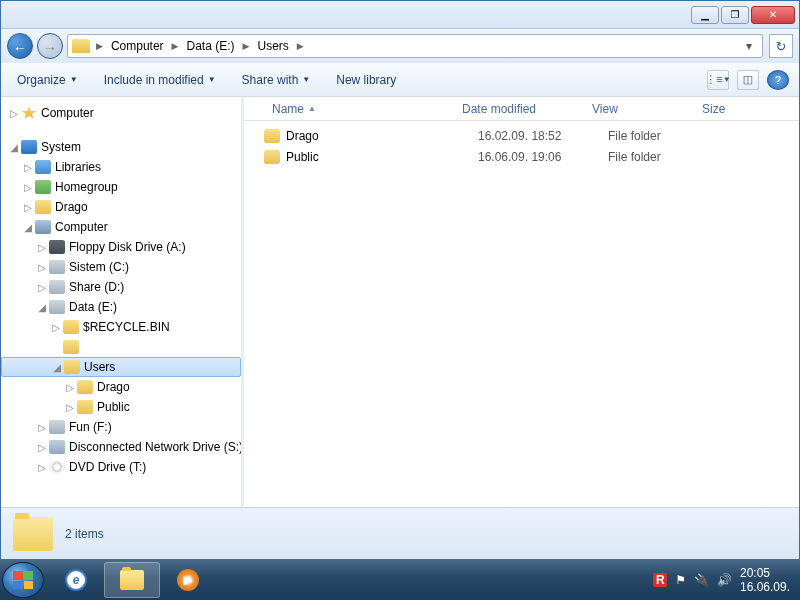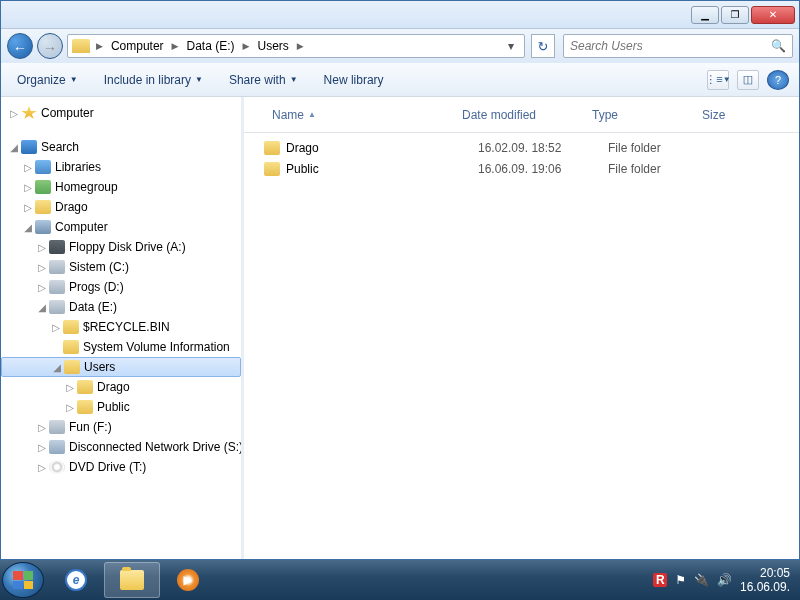--- a/index.html
+++ b/index.html
@@ -41,21 +41,21 @@
 .nicon.lib{background:linear-gradient(#78b8f0,#4888c8)}
 .nicon.home{background:linear-gradient(#88c878,#58a858)}
 .nicon.user{background:linear-gradient(#f8e088,#e8c050)}
 .nicon.comp{background:linear-gradient(#b0c8e0,#7090b0)}
 .nicon.drive{background:linear-gradient(#d0d8e0,#a0b0c0);border-radius:2px}
 .nicon.floppy{background:linear-gradient(#606870,#404850)}
 .nicon.net{background:linear-gradient(#c0d0e0,#90a8c0)}
 .nicon.dvd{background:radial-gradient(circle,#fff 20%,#d0d0d0 40%,#fff 60%,#d0d0d0 80%);border-radius:50%}
 .splitter{width:3px;background:#e8eef6;cursor:col-resize}
 .list{flex:1;background:#fff;display:flex;flex-direction:column}
-.cols{height:36px;display:flex;align-items:center;border-bottom:1px solid #e0e4e8;padding-left:20px}
+.cols{height:24px;display:flex;align-items:center;border-bottom:1px solid #e0e4e8;padding-left:20px}
 .col{color:#4a6a9a;padding:0 8px;cursor:pointer;display:flex;align-items:center;gap:4px}
 .col.name{width:190px}
 .col.date{width:130px}
 .col.type{width:110px}
 .col.size{width:70px}
 .sortarr{font-size:8px;color:#6a8ab8}
 .rows{flex:1;padding:4px 0}
 .row{display:flex;align-items:center;height:21px;padding-left:20px;cursor:pointer}
 .rico{width:16px;height:14px;background:linear-gradient(#f8e088,#e8c050);border-radius:2px;margin-right:6px}
 .rname{width:184px}
@@ -74,21 +74,21 @@
 .winlogo span:nth-child(4){background:#f0c030}
 .tbitem{width:56px;height:36px;display:flex;align-items:center;justify-content:center;cursor:pointer;border-radius:3px}
 .tbitem.active{background:rgba(255,255,255,.18);border:1px solid rgba(255,255,255,.3)}
 .ieico{width:22px;height:22px;border-radius:50%;border:2px solid #3878c8;background:#fff;position:relative;display:flex;align-items:center;justify-content:center;color:#3878c8;font-weight:bold;font-style:italic}
 .expico{width:24px;height:20px;background:linear-gradient(#fce8a0,#f0c850);border-radius:2px;position:relative}
 .expico::before{content:"";position:absolute;top:-3px;left:2px;width:9px;height:4px;background:#f0c850;border-radius:2px 2px 0 0}
 .wmpico{width:22px;height:22px;border-radius:50%;background:radial-gradient(circle,#fff 15%,#f09030 40%,#d06810);display:flex;align-items:center;justify-content:center;color:#fff}
 .tray{margin-left:auto;display:flex;align-items:center;gap:8px;padding:0 8px;color:#fff}
 .tray .ti{cursor:pointer;font-size:12px}
 .avira{width:14px;height:14px;background:#d83030;border-radius:2px;display:flex;align-items:center;justify-content:center;color:#fff;font-size:9px;font-weight:bold}
-.clock{text-align:right;line-height:1.2;font-size:11px}
+.clock{text-align:left;line-height:1.2;font-size:11px}
 </style>
 </head>
 <body>
 
 <div class="window">
  <div class="titlebar">
   <div class="winbtn">▁</div>
   <div class="winbtn">❐</div>
   <div class="winbtn close">✕</div>
  </div>
@@ -102,34 +102,30 @@
     <span class="crumb">Computer</span>
     <span class="caret">▶</span>
     <span class="crumb">Data (E:)</span>
     <span class="caret">▶</span>
     <span class="crumb">Users</span>
     <span class="caret">▶</span>
     <span style="flex:1"></span>
     <span class="pdrop">▾</span>
   </div>
   <div class="refresh">↻</div>
-  <div class="searchbox">
-    <input placeholder="Search Users" style="">
-    <span class="searchico">🔍</span>
-  </div>
  </div>
 
 
  <div class="toolbar">
   <div class="tbtn">
         <span>Organize</span>
         <span class="dd">▼</span>
       </div>
   <div class="tbtn">
-        <span>Include in library</span>
+        <span>Include in modified</span>
         <span class="dd">▼</span>
       </div>
   <div class="tbtn">
         <span>Share with</span>
         <span class="dd">▼</span>
       </div>
   <div class="tbtn">New library</div>
   <div class="tright">
     <div class="tico">⋮≡ <span style="font-size:8px">▼</span></div>
     <div class="tico">◫</div>
@@ -141,21 +137,21 @@
   <div class="tree">
    <div class="node" style="padding-left:6px">
           <span class="exp">▷</span>
           <span class="nicon star"></span>
           <span>Computer</span>
         </div>
    <div style="height:14px"></div>
    <div class="node" style="padding-left:6px">
           <span class="exp">◢</span>
           <span class="nicon desk"></span>
-          <span>Search</span>
+          <span>System</span>
         </div>
    <div class="node" style="padding-left:20px">
           <span class="exp">▷</span>
           <span class="nicon lib"></span>
           <span>Libraries</span>
         </div>
    <div class="node" style="padding-left:20px">
           <span class="exp">▷</span>
           <span class="nicon home"></span>
           <span>Homegroup</span>
@@ -176,36 +172,35 @@
           <span>Floppy Disk Drive (A:)</span>
         </div>
    <div class="node" style="padding-left:34px">
           <span class="exp">▷</span>
           <span class="nicon drive"></span>
           <span>Sistem (C:)</span>
         </div>
    <div class="node" style="padding-left:34px">
           <span class="exp">▷</span>
           <span class="nicon drive"></span>
-          <span>Progs (D:)</span>
+          <span>Share (D:)</span>
         </div>
    <div class="node" style="padding-left:34px">
           <span class="exp">◢</span>
           <span class="nicon drive"></span>
           <span>Data (E:)</span>
         </div>
    <div class="node" style="padding-left:48px">
           <span class="exp">▷</span>
           <span class="nicon"></span>
           <span>$RECYCLE.BIN</span>
         </div>
    <div class="node" style="padding-left:48px">
           <span class="exp"></span>
           <span class="nicon"></span>
-          <span>System Volume Information</span>
         </div>
    <div class="node sel" style="padding-left:48px">
           <span class="exp">◢</span>
           <span class="nicon"></span>
           <span>Users</span>
         </div>
    <div class="node" style="padding-left:62px">
           <span class="exp">▷</span>
           <span class="nicon"></span>
           <span>Drago</span>
@@ -232,40 +227,44 @@
         </div>
   </div>
   <div class="splitter"></div>
   <div class="list">
    <div class="cols">
     <div class="col name">
             <span>Name</span>
             <span class="sortarr">▲</span>
           </div>
     <div class="col date">Date modified</div>
-    <div class="col type">Type</div>
+    <div class="col type">View</div>
     <div class="col size">Size</div>
    </div>
    <div class="rows">
     <div class="row">
      <div class="rico"></div>
      <div class="rname">Drago</div>
      <div class="rdate">16.02.09. 18:52</div>
      <div class="rtype">File folder</div>
     </div>
     <div class="row">
      <div class="rico"></div>
      <div class="rname">Public</div>
      <div class="rdate">16.06.09. 19:06</div>
      <div class="rtype">File folder</div>
     </div>
    </div>
   </div>
  </div>
 
+ <div class="status">
+  <div class="bigfolder"></div>
+  <div class="sttxt">2 items</div>
+ </div>
 </div>
 
 <div class="taskbar">
  <div class="start">
       <div class="winlogo">
         <span></span>
         <span></span>
         <span></span>
         <span></span>
       </div>

